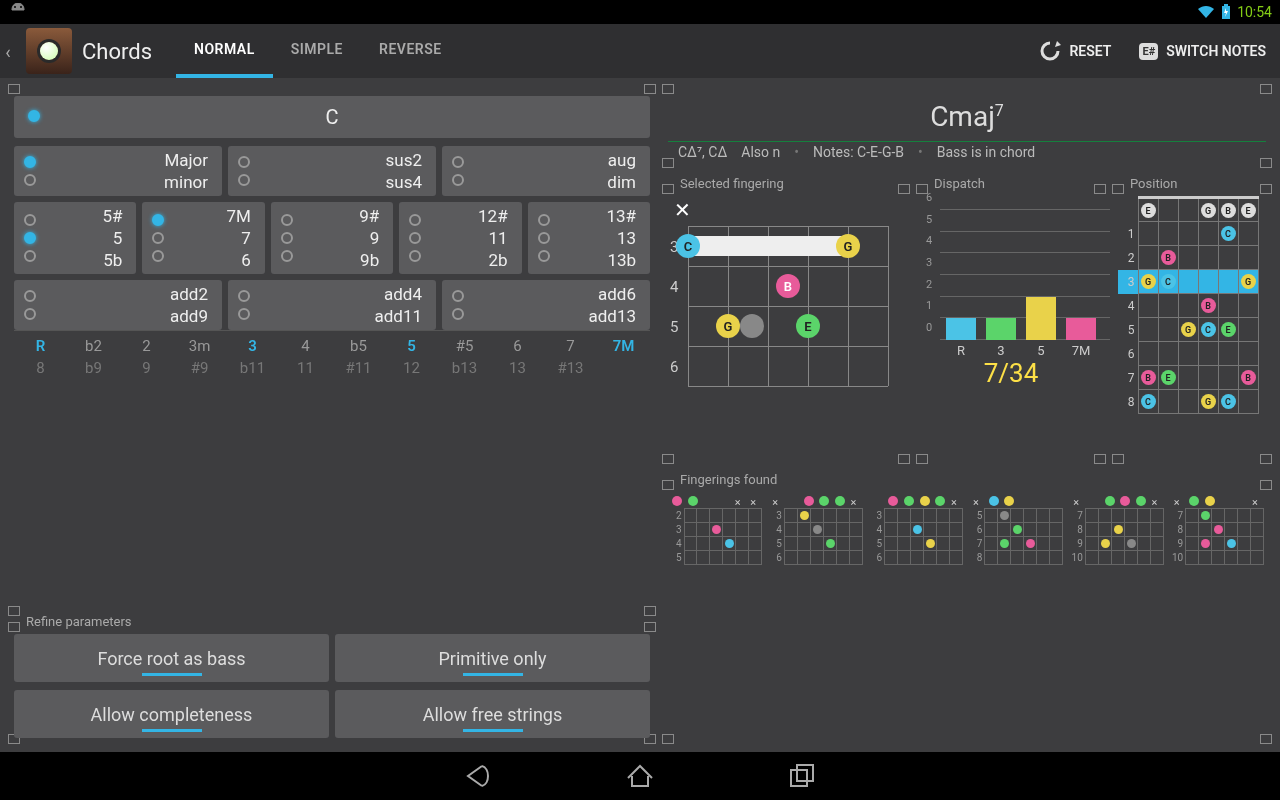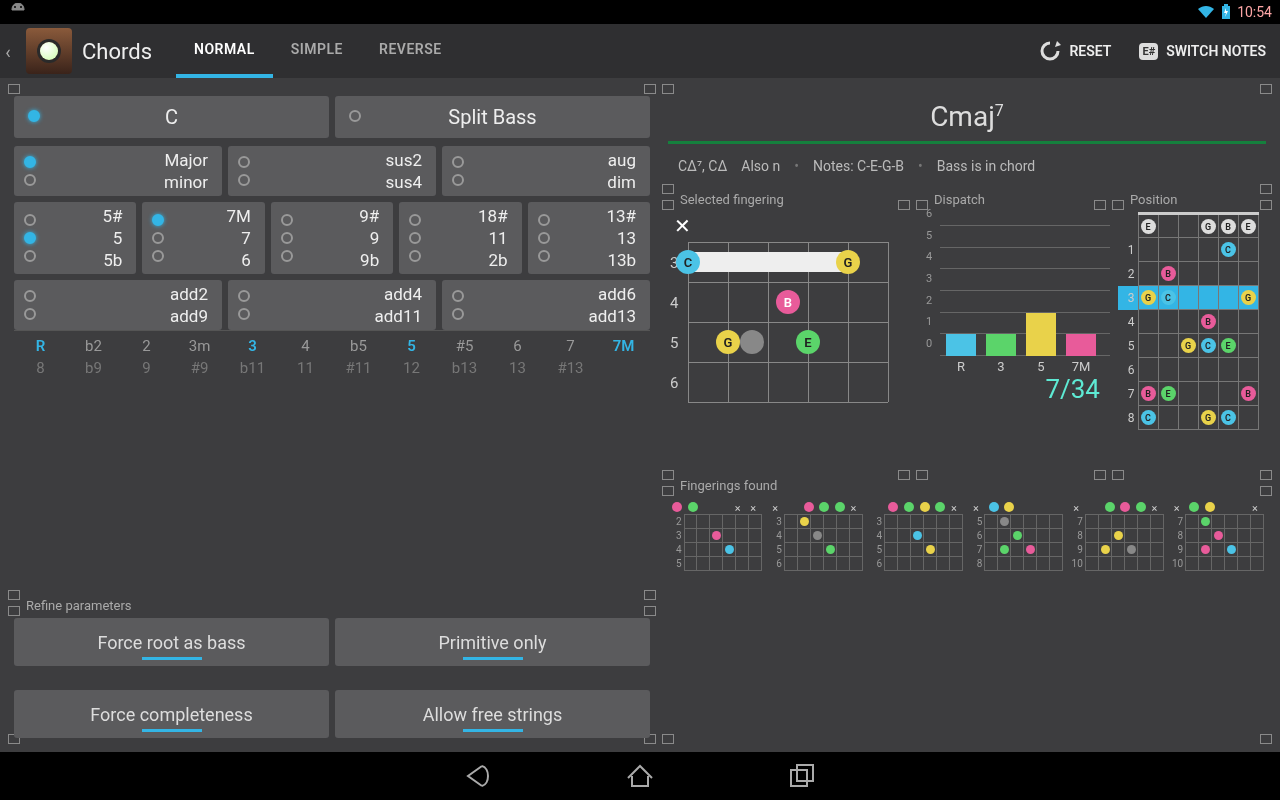--- a/index.html
+++ b/index.html
@@ -1,36 +1,36 @@
 <!DOCTYPE html>
 <html><head>
 <meta charset="utf-8">
 <style>
   * { margin:0; padding:0; box-sizing:border-box; font-family:Roboto,Arial,sans-serif; }
   body { width:1280px; height:800px; background:#000; color:#ddd; overflow:hidden; position:relative; }
   
   .status-bar { height:24px; background:#000; display:flex; align-items:center; justify-content:space-between; padding:0 8px; font-size:14px; }
-  .status-bar .right { display:flex; align-items:center; gap:6px; color:#fca5a5; }
+  .status-bar .right { display:flex; align-items:center; gap:6px; color:#84cc16; }
   
   .app-bar { height:54px; background:#2f2f31; display:flex; align-items:center; color:#eee; }
   .back-caret { width:16px; display:flex; align-items:center; justify-content:center; color:#aaa; font-size:18px; }
   .app-icon { width:46px; height:46px; margin:0 10px; background:linear-gradient(#8a5a3b,#3a231a); border-radius:4px; display:flex; align-items:center; justify-content:center; }
   .app-icon .dot { width:18px; height:18px; border-radius:50%; background:radial-gradient(circle at 35% 30%,#fff,#cfa); box-shadow:0 0 0 3px #2a2a2a; }
   .app-title { font-size:22px; font-weight:400; margin-right:24px; }
   .tabs { display:flex; height:54px; }
   .tab { padding:0 18px; display:flex; align-items:center; font-size:14px; font-weight:600; letter-spacing:.5px; color:#aaa; border-bottom:4px solid transparent; }
   .tab.active { color:#fff; border-bottom:4px solid #33b5e5; }
   .spacer { flex:1; }
   .action { display:flex; align-items:center; gap:8px; padding:0 14px; font-size:14px; font-weight:600; color:#eee; }
   .action .ico { width:22px; height:22px; display:flex; align-items:center; justify-content:center; border-radius:50%; }
   .ico-en { background:#ddd; color:#333; font-size:11px; font-weight:700; border-radius:4px; padding:2px 3px; }
   
   .main { display:flex; height:calc(800px - 24px - 54px - 48px); background:#3d3d3f; gap:6px; padding:6px 8px 8px; }
   .col-left { width:648px; display:flex; flex-direction:column; gap:6px; }
-  .col-right { flex:1; display:flex; flex-direction:column; gap:6px; }
+  .col-right { flex:1; display:flex; flex-direction:column; gap:16px; }
   
   .frame { position:relative; padding:12px 6px 6px; }
   .frame .corner { position:absolute; width:12px; height:10px; border:1px solid #8a8a8a; }
   .ctl{top:0;left:0;border-right:none;border-bottom:none}
   .ctr{top:0;right:0;border-left:none;border-bottom:none}
   .cbl{bottom:0;left:0;border-right:none;border-top:none}
   .cbr{bottom:0;right:0;border-left:none;border-top:none}
   .frame .lbl { position:absolute; top:-8px; left:14px; font-size:13px; color:#aaa; background:#3d3d3f; padding:0 4px; }
   
   .btn { background:#5b5b5d; border-radius:3px; display:flex; align-items:center; font-size:18px; color:#eee; position:relative; }
@@ -46,40 +46,40 @@
   .deg { flex:1; text-align:center; font-size:15px; line-height:22px; }
   .deg .top { color:#999; }
   .deg .top.on { color:#33b5e5; font-weight:600; }
   .deg .bot { color:#777; }
   
   .refine-btn { flex:1; height:48px; background:#5b5b5d; border-radius:3px; display:flex; align-items:center; justify-content:center; font-size:18px; position:relative; }
   .refine-btn::after { content:''; position:absolute; bottom:6px; width:60px; height:3px; background:#33b5e5; }
   
   .chord-name { text-align:center; font-size:28px; padding:4px 0 8px; }
   .chord-name sup { font-size:16px; }
-  .info-row { display:flex; align-items:center; gap:14px; font-size:14px; color:#bbb; padding:14px 10px; border-top:3px solid #15803d;}
+  .info-row { display:flex; align-items:center; gap:14px; font-size:14px; color:#bbb; padding:2px 10px; border-top:1px solid #15803d;}
   .info-row .sep{color:#777}
   
   .right-mid { display:flex; gap:6px; }
   .fb-close { color:#fff; font-size:20px; padding:2px 6px; }
   .fb-grid { position:relative; margin:2px 4px 4px 20px; }
   .fb-grid .nut { height:160px; width:200px; position:relative; }
   .fb-grid .vline { position:absolute; top:0; bottom:0; width:1px; background:#888; }
   .fb-grid .hline { position:absolute; left:0; right:0; height:1px; background:#888; }
   .note-dot { position:absolute; width:24px; height:24px; border-radius:50%; display:flex; align-items:center; justify-content:center; font-size:13px; font-weight:600; color:#222; }
   .c-cyan{background:#4bc3e6}.c-yel{background:#e9d24a}.c-pink{background:#e85b9a;color:#fff}.c-grn{background:#5bd46a}.c-gray{background:#888}
   .barre { position:absolute; height:20px; background:#eee; border-radius:10px; }
   .fret-num { position:absolute; left:-18px; font-size:15px; color:#ccc; }
   
   .chart { width:170px; height:140px; position:relative; margin:4px 4px 0 18px;}
   .chart .grid-h { position:absolute; left:0; right:0; height:1px; background:#666; }
   .chart .ylab { position:absolute; left:-14px; font-size:11px; color:#999; transform:translateY(-50%);}
   .chart .bar { position:absolute; bottom:0; width:30px; }
   .chart .xlab { position:absolute; bottom:-18px; font-size:13px; color:#ccc; width:30px; text-align:center;}
-  .counter { text-align:right; font-size:26px; color:#5eead4; padding:18px 0; }
+  .counter { text-align:center; font-size:26px; color:#fde047; padding:18px 0; }
   
   .pos { width:142px; font-size:10px; }
   .pos table{border-collapse:collapse}
   .pos td{border:1px solid #777;width:20px;height:24px;position:relative}
   .pos .rn{border:none;color:#ccc;font-size:12px;text-align:right;padding-right:3px}
   .pos .nd{position:absolute;width:15px;height:15px;border-radius:50%;top:4px;left:2px;font-size:9px;display:flex;align-items:center;justify-content:center;font-weight:600;color:#222}
   .pos .hl-row td{background:#33b5e5}
   
   .found-row { display:flex; gap:8px; padding:4px 2px;}
   .mini { flex:1; position:relative; }
@@ -152,24 +152,20 @@
       <span class="corner ctl"></span>
         <span class="corner ctr"></span>
         <span class="corner cbl"></span>
         <span class="corner cbr"></span>
 
       <div class="row" style="margin-bottom:8px">
         <div class="btn top-btn">
           <span class="radio on"></span>
           <span>C</span>
         </div>
-        <div class="btn top-btn">
-          <span class="radio"></span>
-          <span>Split Bass</span>
-        </div>
       </div>
 
       <div class="row" style="margin-bottom:6px">
         <div class="btn" style="flex:1">
           <div class="radio-col">
               <span class="radio on"></span>
               <span class="radio"></span>
             </div>
           <div class="txt-col">
               <span>Major</span>
@@ -235,21 +231,21 @@
               <span>9b</span>
             </div>
         </div>
         <div class="btn" style="flex:1">
           <div class="radio-col">
               <span class="radio"></span>
               <span class="radio"></span>
               <span class="radio"></span>
             </div>
           <div class="txt-col">
-              <span>18#</span>
+              <span>12#</span>
               <span>11</span>
               <span>2b</span>
             </div>
         </div>
         <div class="btn" style="flex:1">
           <div class="radio-col">
               <span class="radio"></span>
               <span class="radio"></span>
               <span class="radio"></span>
             </div>
@@ -345,26 +341,26 @@
           </div>
         </div>
     </div>
 
     <div class="frame">
       <span class="corner ctl"></span>
         <span class="corner ctr"></span>
         <span class="corner cbl"></span>
         <span class="corner cbr"></span>
       <span class="lbl">Refine parameters</span>
-      <div class="row" style="margin-bottom:24px">
+      <div class="row" style="margin-bottom:8px">
         <div class="refine-btn">Force root as bass</div>
         <div class="refine-btn">Primitive only</div>
       </div>
       <div class="row">
-        <div class="refine-btn">Force completeness</div>
+        <div class="refine-btn">Allow completeness</div>
         <div class="refine-btn">Allow free strings</div>
       </div>
     </div>
   </div>
 
   <div class="col-right">
     <div class="frame">
       <span class="corner ctl"></span>
         <span class="corner ctr"></span>
         <span class="corner cbl"></span>

